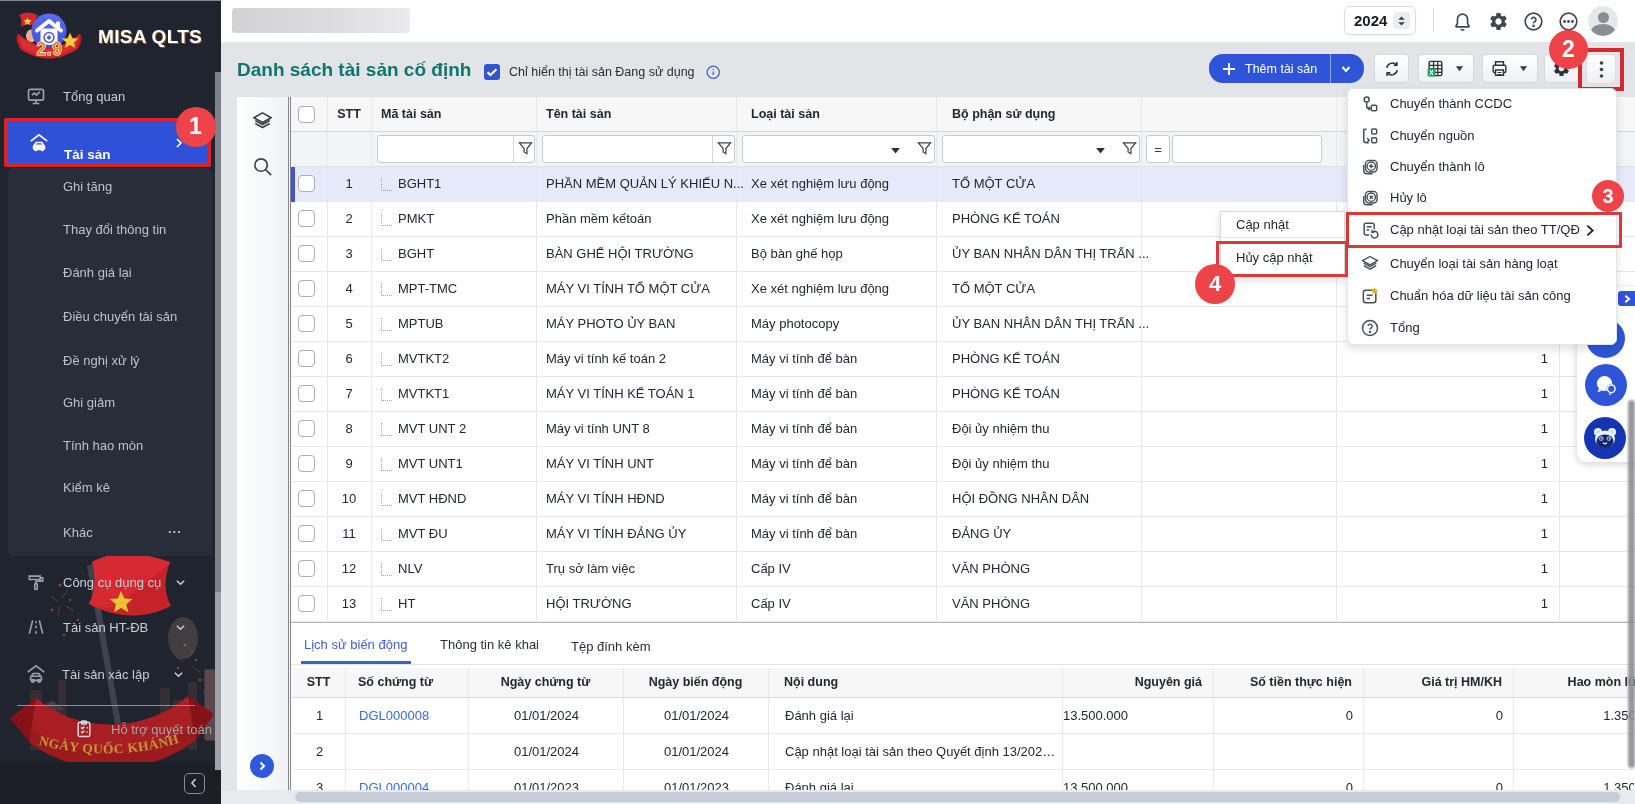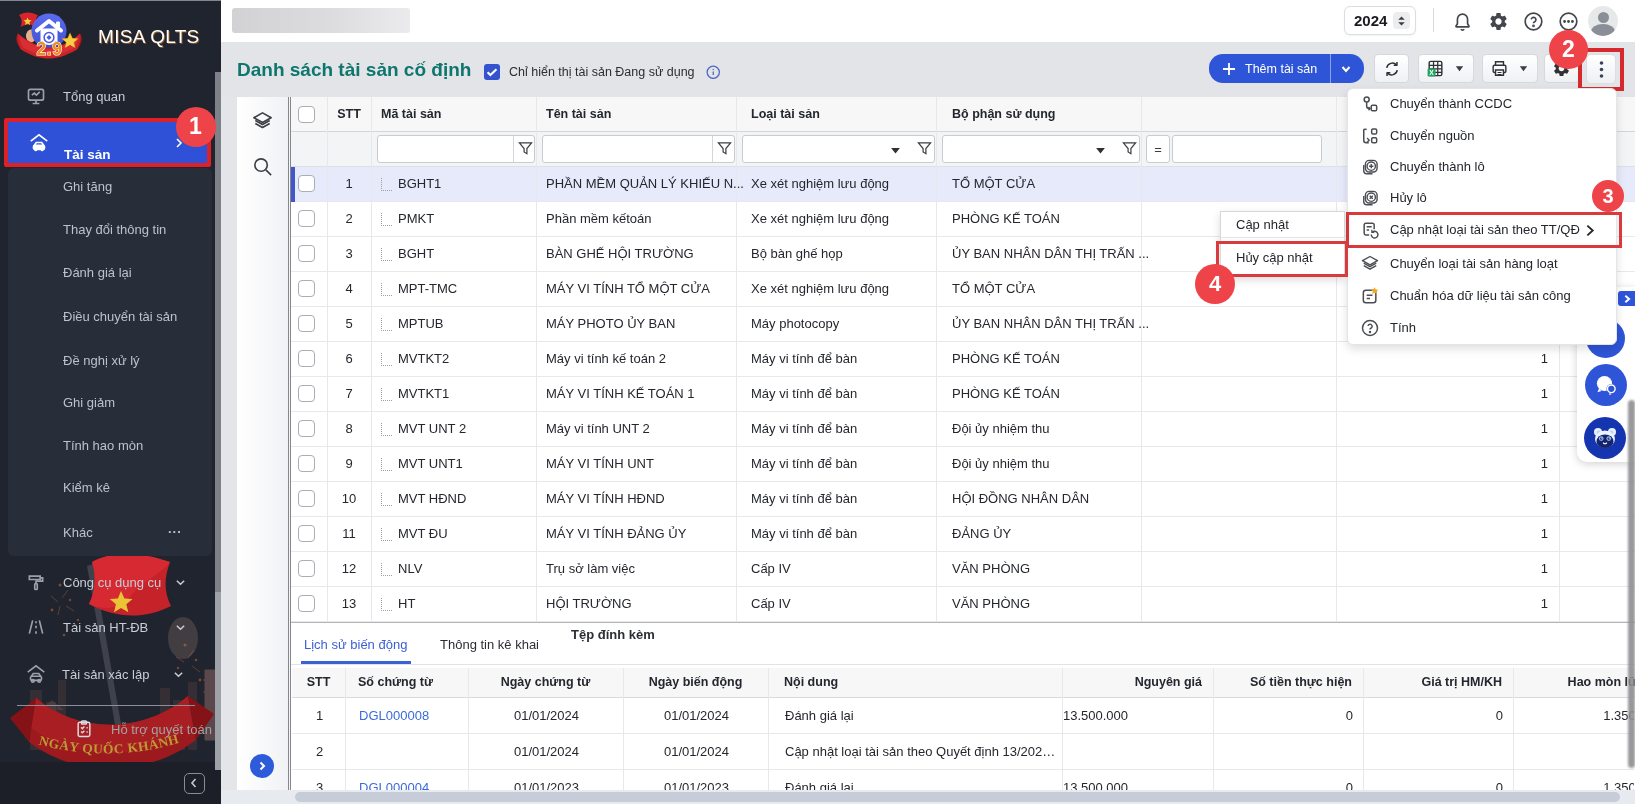--- a/index.html
+++ b/index.html
@@ -91,21 +91,21 @@
     <path d="M80 37 L70 50 L77 53 C82 47 83 41 80 37 Z" fill="#9e1a1e"></path>
     <path d="M18 37 C30 47 42 51 49 51 C58 51 70 46 80 37 C81 43 80 47 77 53 C65 60 56 62 49 62 C41 62 32 60 21 53 C18 47 17 41 18 37 Z" fill="#cc2127"></path>
     <path d="M20 40 C32 49 42 52.5 49 52.5 C58 52.5 68 48 78 40 C78 44 77 47 75 51 C64 57 56 59 49 59 C42 59 33 57 23 51 C21 47 20 44 20 40 Z" fill="#e23a40" opacity=".55"></path>
     </g>
 
     <path d="M70 32.5 l2.6 5.4 6 .5 -4.5 3.9 1.3 5.8 -5.4-3.2 -5.3 3.2 1.4-5.8 -4.6-3.9 6-.5 Z" fill="#e9a81f"></path>
     <path d="M70 34.5 l2.1 4.4 4.9.4 -3.7 3.2 1.1 4.7 -4.4-2.6 -4.3 2.6 1.1-4.7 -3.7-3.2 4.9-.4 Z" fill="#f7cf45"></path>
 
     <text x="49.5" y="55" font-size="17.5" font-weight="bold" text-anchor="middle" fill="#f08c1b" stroke="#ffffff" stroke-width="1.1" paint-order="stroke" letter-spacing=".5">2.9</text>
   </svg>
-  <div class="abs" style="left:98px;top:26px;font-size:19px;font-weight:normal;color:#ffffff;letter-spacing:.3px;text-shadow:1px 1px 0 rgba(240,140,27,.5);">MISA QLTS</div>
+  <div class="abs" style="left:98px;top:26px;font-size:19px;font-weight:bold;color:#ffffff;letter-spacing:.3px;text-shadow:1px 1px 0 rgba(240,140,27,.5);">MISA QLTS</div>
 
   <div class="abs flex" style="left:0;top:76px;width:218px;height:40px;color:#c9cdd5;font-size:13px;">
     <svg width="20" height="20" viewBox="0 0 24 24" style="margin-left:26px;" fill="none" stroke="#9aa1ad" stroke-width="2">
         <rect x="3" y="4" width="18" height="13" rx="2"></rect>
         <path d="M7 11 l3-2.5 2.5 2.5 4-4"></path>
         <path d="M12 17 v3 M8 21 h8"></path>
       </svg>
     <span style="margin-left:17px;">Tổng quan</span>
   </div>
 
@@ -444,21 +444,21 @@
       <div class="ma tcell"><span class="dotbox"></span>MVTKT1</div>
       <div class="ten tcell">MÁY VI TÍNH KẾ TOÁN 1</div>
       <div class="loai tcell">Máy vi tính để bàn</div>
       <div class="bp tcell">PHÒNG KẾ TOÁN</div>
       <div class="qty tcell">1</div>
     </div>
   <div class="row" style="top:315px;">
       <div class="cb"></div>
       <div class="stt tcell">8</div>
       <div class="ma tcell"><span class="dotbox"></span>MVT UNT 2</div>
-      <div class="ten tcell">Máy vi tính UNT 2</div>
+      <div class="ten tcell">Máy vi tính UNT 8</div>
       <div class="loai tcell">Máy vi tính để bàn</div>
       <div class="bp tcell">Đội ủy nhiệm thu</div>
       <div class="qty tcell">1</div>
     </div>
   <div class="row" style="top:350px;">
       <div class="cb"></div>
       <div class="stt tcell">9</div>
       <div class="ma tcell"><span class="dotbox"></span>MVT UNT1</div>
       <div class="ten tcell">MÁY VI TÍNH UNT</div>
       <div class="loai tcell">Máy vi tính để bàn</div>
@@ -503,21 +503,21 @@
     </div>
 </div>
 
 <div class="abs" style="left:1628px;top:400px;width:7px;height:368px;background:#8e8e92;border-radius:4px;filter:blur(1.2px);opacity:.9;z-index:40;"></div>
 
 <div class="abs" style="left:291px;top:622px;width:1344px;height:1px;background:#b4b5b9;"></div>
 <div class="abs" style="left:291px;top:623px;width:1344px;height:167px;background:#fff;overflow:hidden;">
 
   <div class="abs" style="left:13px;top:14px;font-size:13px;color:#3b5fd5;">Lịch sử biến động</div>
   <div class="abs" style="left:149px;top:14px;font-size:13px;color:#2b2e34;">Thông tin kê khai</div>
-  <div class="abs" style="left:280px;top:4px;font-size:13px;color:#2b2e34;font-weight:bold;">Tệp đính kèm</div>
+  <div class="abs" style="left:280px;top:16px;font-size:13px;color:#2b2e34;">Tệp đính kèm</div>
   <div class="abs" style="left:10px;top:38px;width:110px;height:3px;background:#3b5fd5;"></div>
   <div class="abs" style="left:0;top:41px;width:1344px;height:1px;background:#e2e3e6;"></div>
 
   <div class="abs" style="left:1px;top:45px;width:1343px;height:30px;background:#f7f7f8;border-bottom:1px solid #d9dadd;"></div>
   <div class="abs hcell" style="left:1px;top:52px;width:53px;text-align:center;">STT</div>
   <div class="abs hcell" style="left:67px;top:52px;">Số chứng từ</div>
   <div class="abs hcell" style="left:177px;top:52px;width:155px;text-align:center;">Ngày chứng từ</div>
   <div class="abs hcell" style="left:332px;top:52px;width:145px;text-align:center;">Ngày biến động</div>
   <div class="abs hcell" style="left:493px;top:52px;">Nội dung</div>
   <div class="abs hcell" style="left:771px;top:52px;width:140px;text-align:right;">Nguyên giá</div>
@@ -674,21 +674,21 @@
       <rect x="4" y="5" width="15" height="15" rx="3"></rect>
       <path d="M8 11 h7 M8 15 h4"></path>
       <path d="M17.5 1.5 l1.4 2.8 3.1.3 -2.3 2.1 .7 3 -2.9-1.6 -2.9 1.6 .7-3 -2.3-2.1 3.1-.3 Z" fill="#f2a71d" stroke="none"></path>
     </svg>
 <div class="mi" style="left:1390px;top:288px;">Chuẩn hóa dữ liệu tài sản công</div>
 <svg class="mic" style="top:318px;" viewBox="0 0 24 24" fill="none" stroke="#4a4d52" stroke-width="1.8">
       <circle cx="12" cy="12" r="9"></circle>
       <path d="M9.6 9.5 a2.5 2.5 0 1 1 3.4 2.8 c-.75.33 -1 .85 -1 1.5"></path>
       <circle cx="12" cy="16.7" r=".6" fill="#4a4d52"></circle>
     </svg>
-<div class="mi" style="left:1390px;top:320px;">Tính</div>
+<div class="mi" style="left:1390px;top:320px;">Tổng</div>
 
 <div class="abs" style="left:1346px;top:212px;width:276px;height:36px;border:3px solid #d93a3c;"></div>
 
 <div class="abs" style="left:1220px;top:211px;width:125px;height:66px;background:#fff;border:1px solid #d6d7da;box-shadow:0 3px 8px rgba(0,0,0,.14);"></div>
 <div class="abs" style="left:1220px;top:237px;width:125px;height:1px;background:#e2e3e6;"></div>
 <div class="abs" style="left:1236px;top:217px;font-size:13px;color:#23262c;">Cập nhật</div>
 <div class="abs" style="left:1236px;top:250px;font-size:13px;color:#23262c;">Hủy cập nhật</div>
 <div class="abs" style="left:1216px;top:241px;width:132px;height:36px;border:3px solid #d93a3c;background:transparent;"></div>
 
 <style>.numc { position:absolute;border-radius:50%;background:#ee4348;color:#fff;font-weight:bold;display:flex;align-items:center;justify-content:center; }</style>

